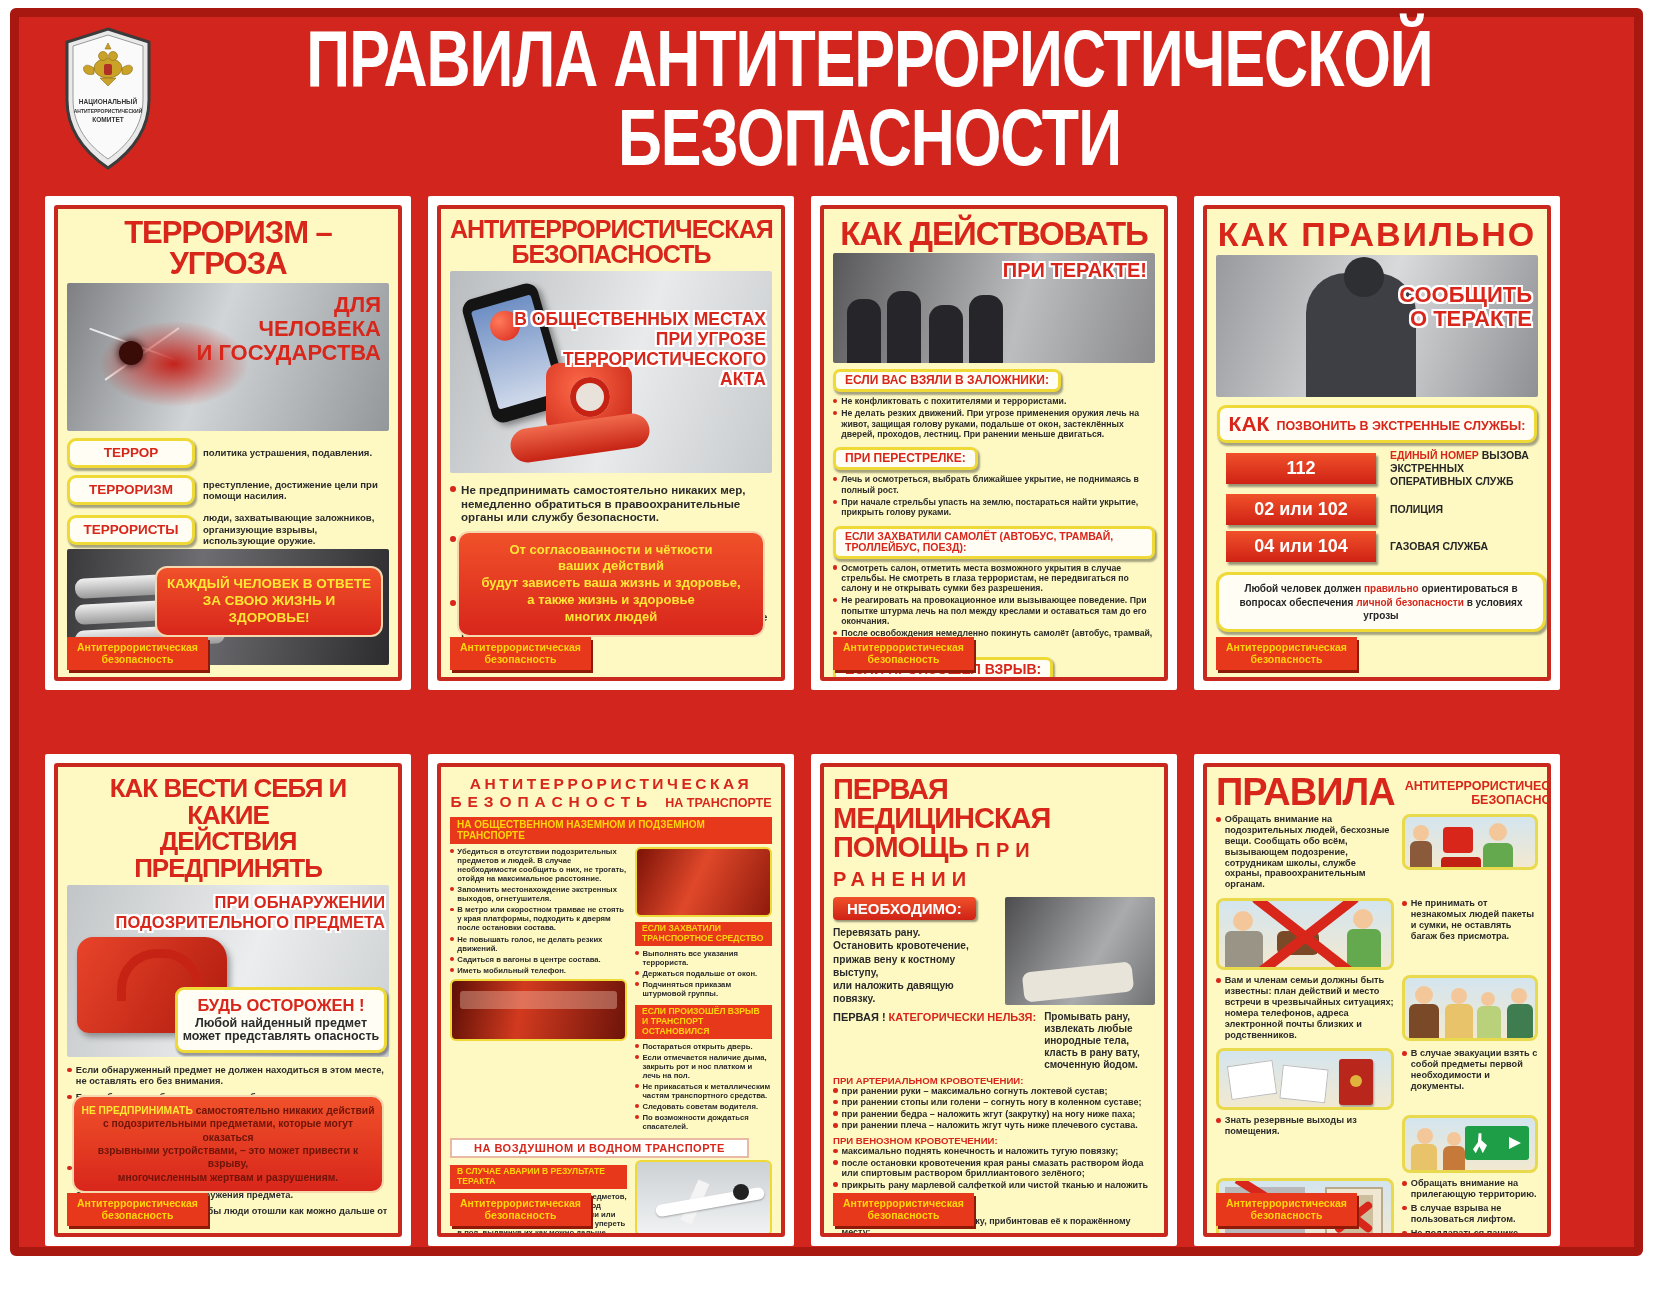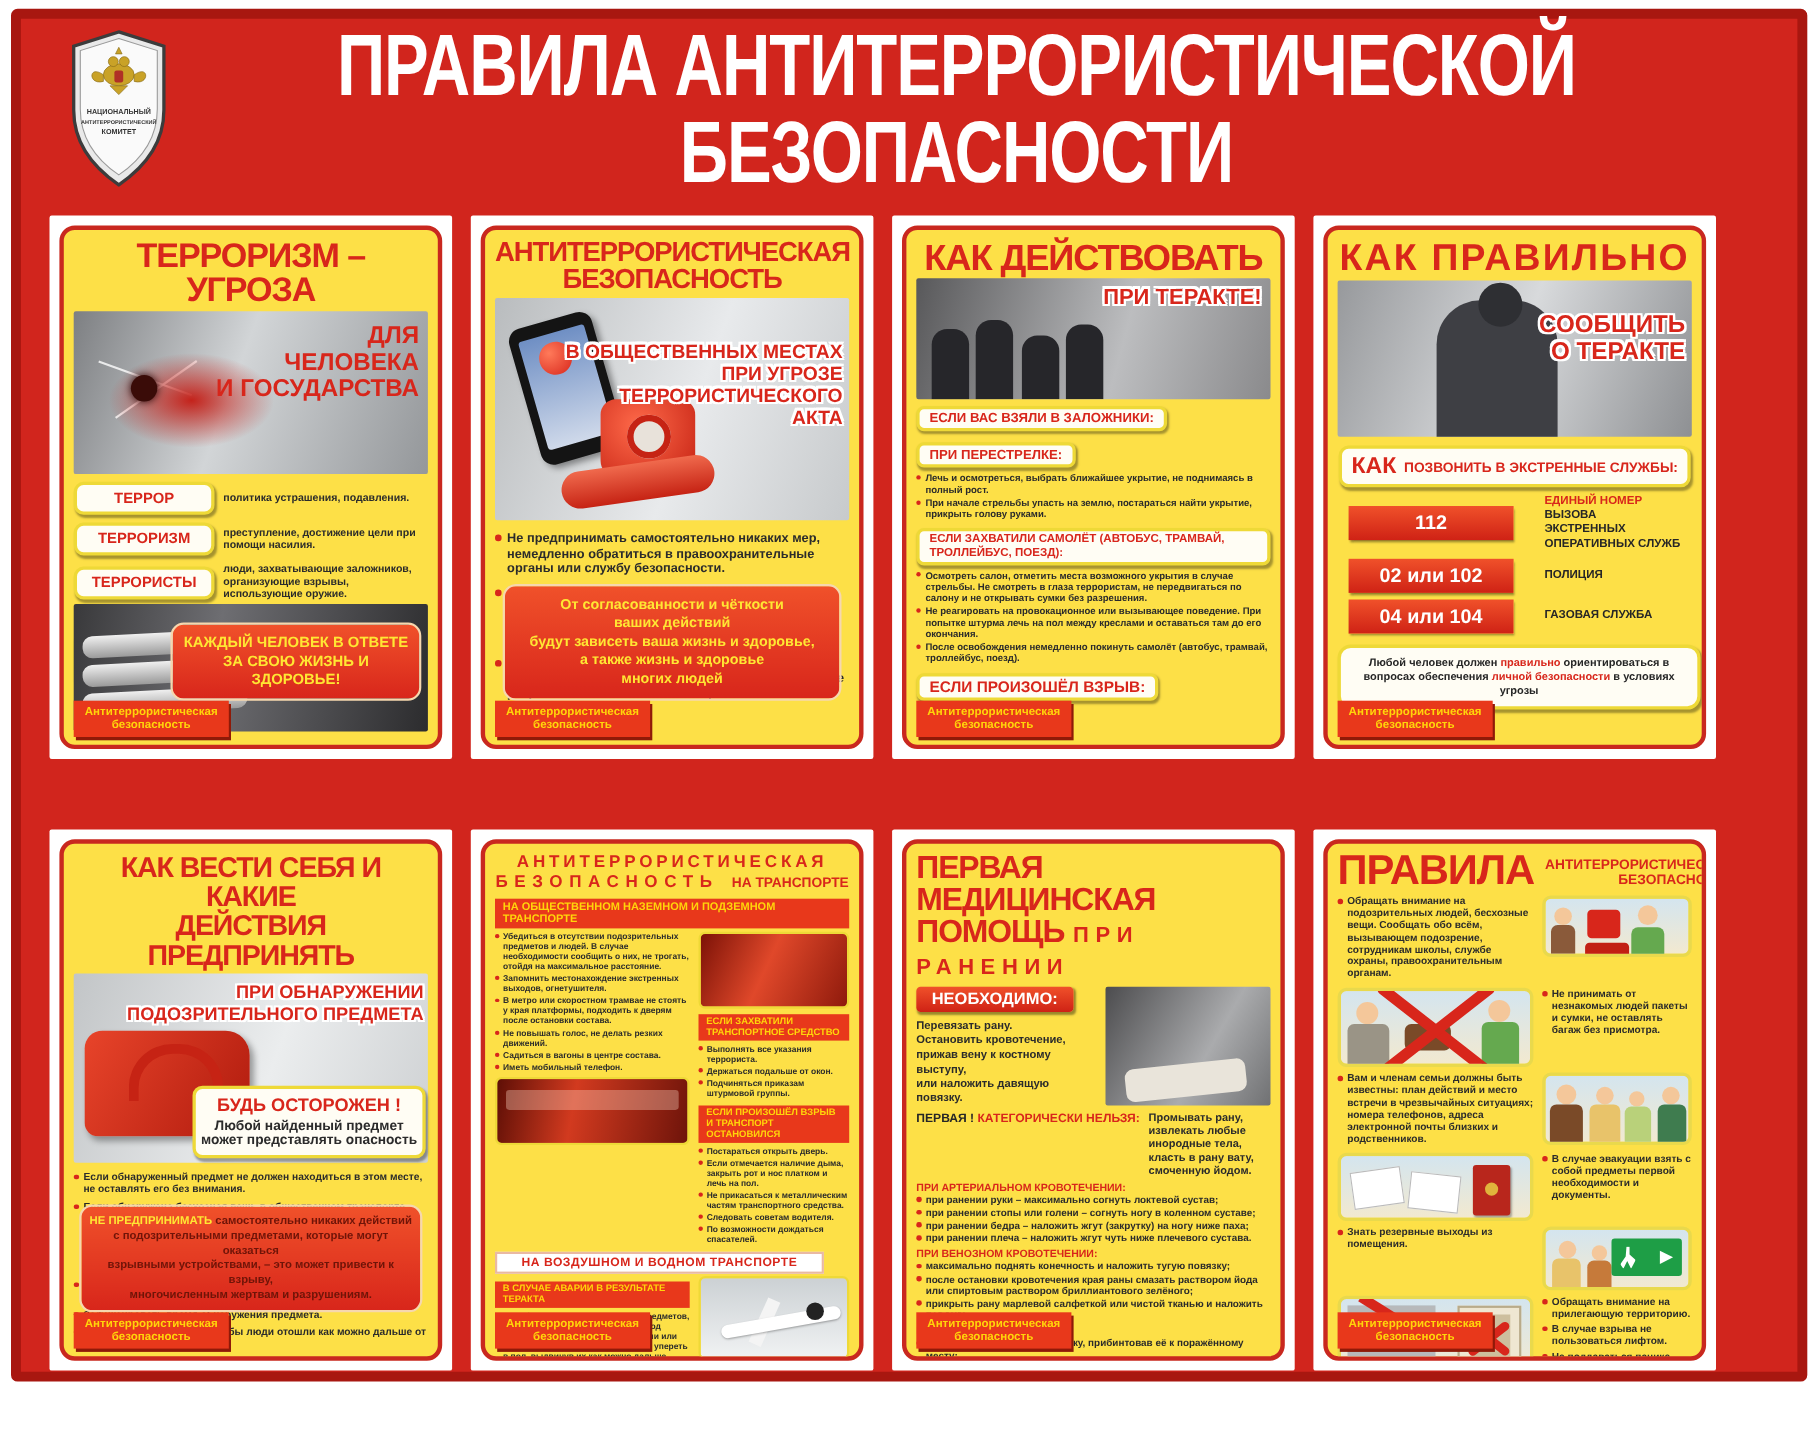--- a/index.html
+++ b/index.html
@@ -3,21 +3,21 @@
 <meta charset="utf-8">
 <style>
 *{margin:0;padding:0;box-sizing:border-box}
 html,body{width:1653px;height:1311px}
 body{position:relative;background:#fff;font-family:"Liberation Sans",sans-serif;overflow:hidden}
 #board{position:absolute;left:10px;top:8px;width:1633px;height:1248px;background:#d1251d;border:9px solid #a81710;border-radius:6px}
 #hdr{position:absolute;left:30px;top:16px;width:1593px;height:166px;display:flex;align-items:center}
 #emblem{width:96px;height:146px;flex:0 0 auto;margin-left:30px}
 #title{flex:1;text-align:center;color:#fff;font-size:61px;font-weight:bold;letter-spacing:-1px;transform:scaleY(1.3);line-height:1;padding-right:40px}
 .poster{position:absolute;width:366px;background:#fff;padding:9px;border-radius:2px}
-.pin{border:4px solid #c9281f;border-radius:14px;height:100%;padding:8px 9px 6px;position:relative;overflow:hidden;background:#fde047;font-weight:bold;color:#2b2b2b}
+.pin{border:4px solid #c9281f;border-radius:3px;height:100%;padding:8px 9px 6px;position:relative;overflow:hidden;background:#fef9c3;font-weight:bold;color:#2b2b2b}
 .pos1{left:45px;top:196px;height:494px}
 .pos2{left:428px;top:196px;height:494px}
 .pos3{left:811px;top:196px;height:494px}
 .pos4{left:1194px;top:196px;height:494px}
 .pos5{left:45px;top:754px;height:492px}
 .pos6{left:428px;top:754px;height:492px}
 .pos7{left:811px;top:754px;height:492px}
 .pos8{left:1194px;top:754px;height:492px}
 .prel{white-space:pre-line}
 .otl{text-shadow:-2px -2px 0 #fff,2px -2px 0 #fff,-2px 2px 0 #fff,2px 2px 0 #fff,0 2px 0 #fff,0 -2px 0 #fff,2px 0 0 #fff,-2px 0 0 #fff}
@@ -71,21 +71,21 @@
 .p4t{font-size:34px;text-align:center;color:#d8261b;letter-spacing:2px;line-height:1}
 .ph4{height:142px;background:linear-gradient(110deg,#97999c,#d8dadc 50%,#8e9093);margin-top:4px}
 .oper{position:absolute;left:90px;top:18px;width:110px;height:130px;border-radius:40px 40px 0 0;background:#3e3f44}
 .ophead{position:absolute;left:128px;top:2px;width:40px;height:40px;border-radius:50%;background:#2e2f33}
 .ph4cap{position:absolute;right:6px;top:28px;text-align:right;color:#d8261b;font-size:22px;line-height:1.1}
 .howb{margin:8px auto 6px;width:320px;text-align:center;padding:4px 2px}
 .howbig{font-size:21px;color:#d8261b;margin-right:7px;vertical-align:-1px}
 .howrest{font-size:12.5px;color:#d8261b}
 .numrow{display:flex;align-items:center;margin:6px 0 0 10px}
 .numbox{width:150px;flex:0 0 auto;text-align:center;color:#fff;font-size:18px;padding:5px 0;background:linear-gradient(#f0512a,#cf2215);box-shadow:1.5px 2.5px 2px rgba(0,0,0,.4)}
-.numlab{padding-left:28px;font-size:10.5px;line-height:1.25;white-space:pre-line}
+.numlab{padding-left:14px;font-size:10.5px;line-height:1.25;white-space:pre-line}
 .p4f{margin:10px auto 0;width:330px;text-align:center;font-size:10px;line-height:1.32;padding:7px 6px;border-radius:12px}
 
 .p5t{font-size:26px;text-align:center;color:#d8261b;letter-spacing:-1px;line-height:1.02}
 .ph5{height:172px;background:linear-gradient(110deg,#c2c5c7,#ebedee 55%,#cdd0d2);margin-top:4px;overflow:visible}
 .bag{position:absolute;left:10px;top:52px;width:150px;height:96px;background:linear-gradient(120deg,#e8442a,#b01b0e);border-radius:16px 22px 12px 12px;box-shadow:3px 4px 6px rgba(0,0,0,.35)}
 .bagh{position:absolute;left:40px;top:12px;width:86px;height:52px;border:9px solid #c62314;border-bottom:none;border-radius:40px 40px 0 0}
 .ph5cap{position:absolute;right:4px;top:8px;text-align:right;color:#d8261b;font-size:16.5px;line-height:1.2}
 .warn{position:absolute;right:2px;bottom:4px;width:212px;text-align:center;padding:6px 4px}
 .warn1{color:#d8261b;font-size:16.5px}
 .warn2{font-size:12.5px;line-height:1.1;margin-top:2px}
@@ -262,20 +262,24 @@
     <div class="p3t">КАК ДЕЙСТВОВАТЬ</div>
     <div class="photo ph3">
       <div class="sil" style="left:14px"></div>
       <div class="sil" style="left:54px;height:72px"></div>
       <div class="sil" style="left:96px;height:58px"></div>
       <div class="sil" style="left:136px;height:68px"></div>
       <div class="ph3cap otl">ПРИ ТЕРАКТЕ!</div>
     </div>
     <div>
       <div class="sh yb">ЕСЛИ ВАС ВЗЯЛИ В ЗАЛОЖНИКИ:</div>
+      <ul class="bl b3">
+          <li>Не конфликтовать с похитителями и террористами.</li>
+          <li>Не делать резких движений. При угрозе применения оружия лечь на живот, защищая голову руками, подальше от окон, застеклённых дверей, проходов, лестниц. При ранении меньше двигаться.</li>
+        </ul>
     </div>
     <div>
       <div class="sh yb">ПРИ ПЕРЕСТРЕЛКЕ:</div>
       <ul class="bl b3">
           <li>Лечь и осмотреться, выбрать ближайшее укрытие, не поднимаясь в полный рост.</li>
           <li>При начале стрельбы упасть на землю, постараться найти укрытие, прикрыть голову руками.</li>
         </ul>
     </div>
     <div>
       <div class="sh yb" style="font-size:10.5px">ЕСЛИ ЗАХВАТИЛИ САМОЛЁТ (АВТОБУС, ТРАМВАЙ, ТРОЛЛЕЙБУС, ПОЕЗД):</div>

